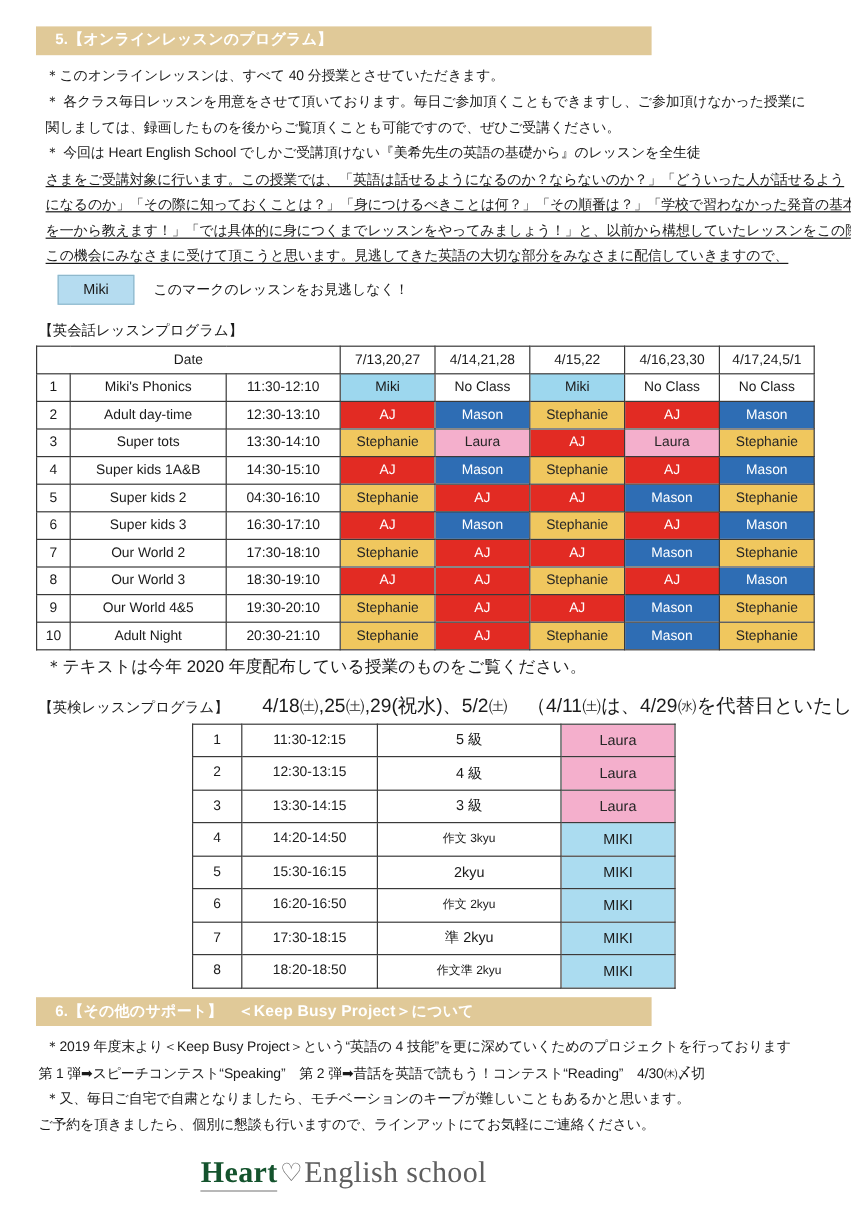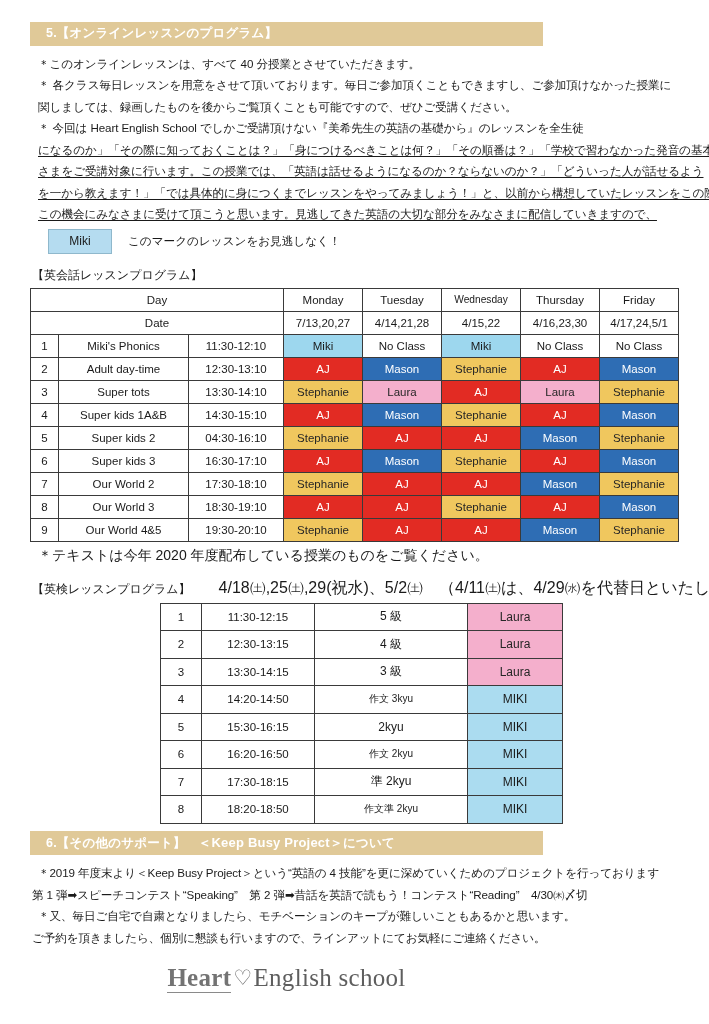--- a/index.html
+++ b/index.html
@@ -161,37 +161,37 @@
   }
   .logo {
     display: inline-block;
     font-family: "Liberation Serif", "DejaVu Serif", serif;
     font-size: 25px;
     color: #5e5e5e;
     letter-spacing: .3px;
     white-space: nowrap;
     position: relative;
   }
-  .logo .heart-word { font-weight: bold; color: #737373; border-bottom: 1px solid #8a8a8a; padding-bottom: 1px;}
+  .logo .heart-word { font-weight: bold; color: #14532d; border-bottom: 1px solid #8a8a8a; padding-bottom: 1px;}
   .logo .hsym { font-size: 21px; vertical-align: 1px; margin: 0 1px 0 2px; color: #6a6a6a; }
   .logo .rest { color: #5e5e5e; }
 </style>
 </head>
 <body>
 
 <div class="page">
 
   <div class="section-bar">5.【オンラインレッスンのプログラム】</div>
 
   <p class="para">＊このオンラインレッスンは、すべて 40 分授業とさせていただきます。</p>
   <p class="para">＊ 各クラス毎日レッスンを用意をさせて頂いております。毎日ご参加頂くこともできますし、ご参加頂けなかった授業に</p>
   <p class="para">関しましては、録画したものを後からご覧頂くことも可能ですので、ぜひご受講ください。</p>
   <p class="para">＊ 今回は Heart English School でしかご受講頂けない『美希先生の英語の基礎から』のレッスンを全生徒</p>
+  <p class="para ul">さまをご受講対象に行います。この授業では、「英語は話せるようになるのか？ならないのか？」「どういった人が話せるよう</p>
   <p class="para ul">になるのか」「その際に知っておくことは？」「身につけるべきことは何？」「その順番は？」「学校で習わなかった発音の基本</p>
-  <p class="para ul">さまをご受講対象に行います。この授業では、「英語は話せるようになるのか？ならないのか？」「どういった人が話せるよう</p>
   <p class="para ul">を一から教えます！」「では具体的に身につくまでレッスンをやってみましょう！」と、以前から構想していたレッスンをこの際、</p>
   <p class="para ul">この機会にみなさまに受けて頂こうと思います。見逃してきた英語の大切な部分をみなさまに配信していきますので、</p>
 
   <div class="badge-row">
     <div class="miki-badge">Miki</div>
     <div class="badge-text">このマークのレッスンをお見逃しなく！</div>
   </div>
 
   <div class="block-title">【英会話レッスンプログラム】</div>
 
@@ -201,28 +201,20 @@
         <col style="width:130px">
         <col style="width:95px">
       <col style="width:79px">
         <col style="width:79px">
         <col style="width:79px">
       <col style="width:79px">
         <col style="width:79px">
     </colgroup>
     <tbody>
       <tr>
-        <td class="hdr" colspan="3">Day</td>
-        <td class="hdr">Monday</td>
-        <td class="hdr">Tuesday</td>
-        <td class="hdr small">Wednesday</td>
-        <td class="hdr">Thursday</td>
-        <td class="hdr">Friday</td>
-      </tr>
-      <tr>
         <td class="hdr" colspan="3">Date</td>
         <td class="date">7/13,20,27</td>
         <td class="date">4/14,21,28</td>
         <td class="date">4/15,22</td>
         <td class="date">4/16,23,30</td>
         <td class="date">4/17,24,5/1</td>
       </tr>
 
     <tr>
           <td class="num">1</td>
@@ -307,20 +299,30 @@
         <tr>
           <td class="num">9</td>
           <td class="cls">Our World 4&amp;5</td>
           <td class="time">19:30-20:10</td>
           <td class="t-stephanie">Stephanie</td>
           <td class="t-aj">AJ</td>
           <td class="t-aj">AJ</td>
           <td class="t-mason">Mason</td>
           <td class="t-stephanie">Stephanie</td>
         </tr>
+        <tr>
+          <td class="num">10</td>
+          <td class="cls">Adult Night</td>
+          <td class="time">20:30-21:10</td>
+          <td class="t-stephanie">Stephanie</td>
+          <td class="t-aj">AJ</td>
+          <td class="t-stephanie">Stephanie</td>
+          <td class="t-mason">Mason</td>
+          <td class="t-stephanie">Stephanie</td>
+        </tr>
       </tbody>
   </table>
 
   <p class="note">＊テキストは今年 2020 年度配布している授業のものをご覧ください。</p>
 
   <div class="block-title">
     <span>【英検レッスンプログラム】</span><span class="sp">4/18㈯,25㈯,29(祝水)、5/2㈯　（4/11㈯は、4/29㈬を代替日といたします。）</span>
   </div>
 
   <div class="eiken-wrap">

